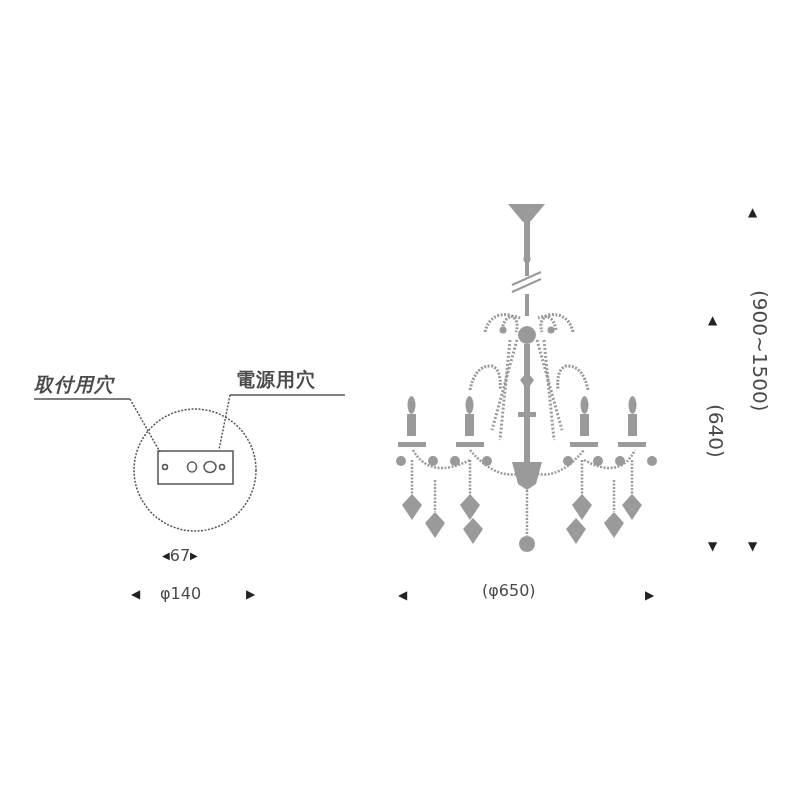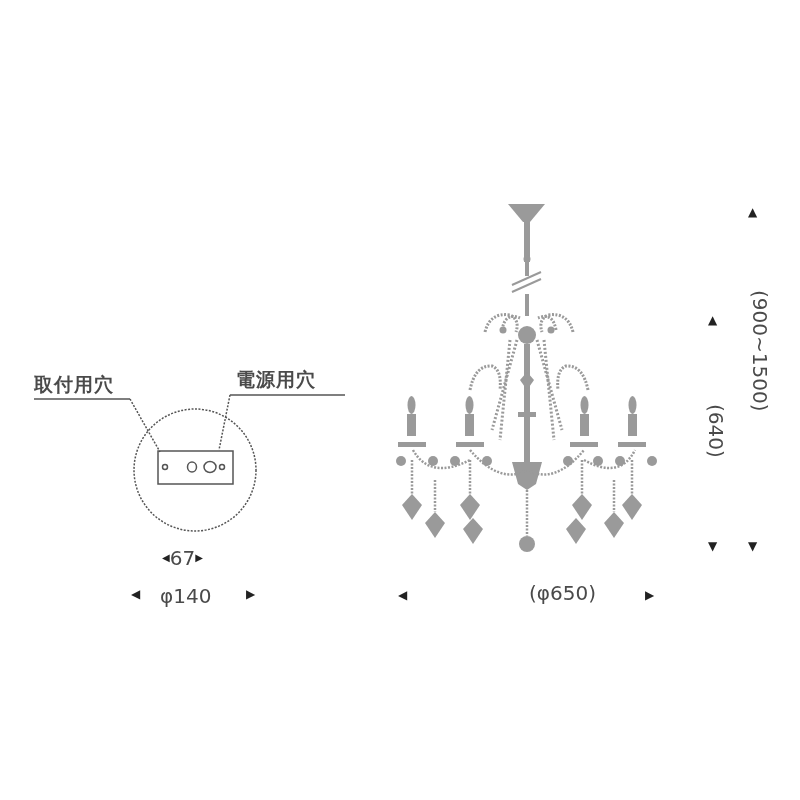--- a/index.html
+++ b/index.html
@@ -1,20 +1,20 @@
 <!DOCTYPE html>
 <html><head>
   <meta charset="utf-8">
   <style>
     html, body { margin:0; padding:0; background:#ffffff; }
     body { width:800px; height:800px; position:relative; overflow:hidden;
            font-family:"DejaVu Sans", sans-serif; color:#3a3a3a; }
     .abs { position:absolute; }
     .label-jp { font-size:19px; font-weight:bold; color:#4a4a4a; letter-spacing:1px; }
-    .dim { font-size:20px; color:#4a4a4a; white-space:nowrap; }
+    .dim { font-size:16px; color:#4a4a4a; white-space:nowrap; }
     .arrow { font-size:12px; color:#222; line-height:1; }
     .vtext { transform:rotate(90deg); transform-origin:left top; white-space:nowrap; font-size:20px; color:#4a4a4a; }
     svg { position:absolute; left:0; top:0; }
   </style>
 </head>
 <body>
 
 <svg width="800" height="800" viewBox="0 0 800 800">
 
   <g stroke="#555" fill="none" stroke-width="1.5">
@@ -108,34 +108,34 @@
       <line x1="435" y1="480" x2="435" y2="512"></line>
       <line x1="470" y1="460" x2="470" y2="494"></line>
       <line x1="582" y1="460" x2="582" y2="494"></line>
       <line x1="614" y1="480" x2="614" y2="512"></line>
       <line x1="632" y1="460" x2="632" y2="494"></line>
       <line x1="527" y1="490" x2="527" y2="536"></line>
     </g>
   </g>
 </svg>
 
-<div class="abs label-jp" style="left:34px;top:372px;">取付用穴</div>
+<div class="abs label-jp" style="left:34px;top:372px;font-style:italic;">取付用穴</div>
 <div class="abs label-jp" style="left:236px;top:367px;">電源用穴</div>
 
 <div class="abs" style="left:162px;top:546px;display:flex;align-items:center;">
   <span class="arrow" style="font-size:10px;">◀</span>
   <span class="dim">67</span>
   <span class="arrow" style="font-size:10px;">▶</span>
 </div>
 <div class="abs arrow" style="left:131px;top:588px;">◀</div>
 <div class="abs dim" style="left:160px;top:584px;">φ140</div>
 <div class="abs arrow" style="left:246px;top:588px;">▶</div>
 
 <div class="abs arrow" style="left:398px;top:589px;">◀</div>
-<div class="abs dim" style="left:482px;top:581px;margin-left:47px;">(φ650)</div>
+<div class="abs dim" style="left:482px;top:581px;">(φ650)</div>
 <div class="abs arrow" style="left:645px;top:589px;">▶</div>
 
 <div class="abs arrow" style="left:748px;top:206px;">▲</div>
 <div class="abs arrow" style="left:708px;top:314px;">▲</div>
 <div class="abs vtext" style="left:728px;top:404px;">(640)</div>
 <div class="abs vtext" style="left:772px;top:290px;">(900~1500)</div>
 <div class="abs arrow" style="left:708px;top:540px;">▼</div>
 <div class="abs arrow" style="left:748px;top:540px;">▼</div>
 
 </body></html>

